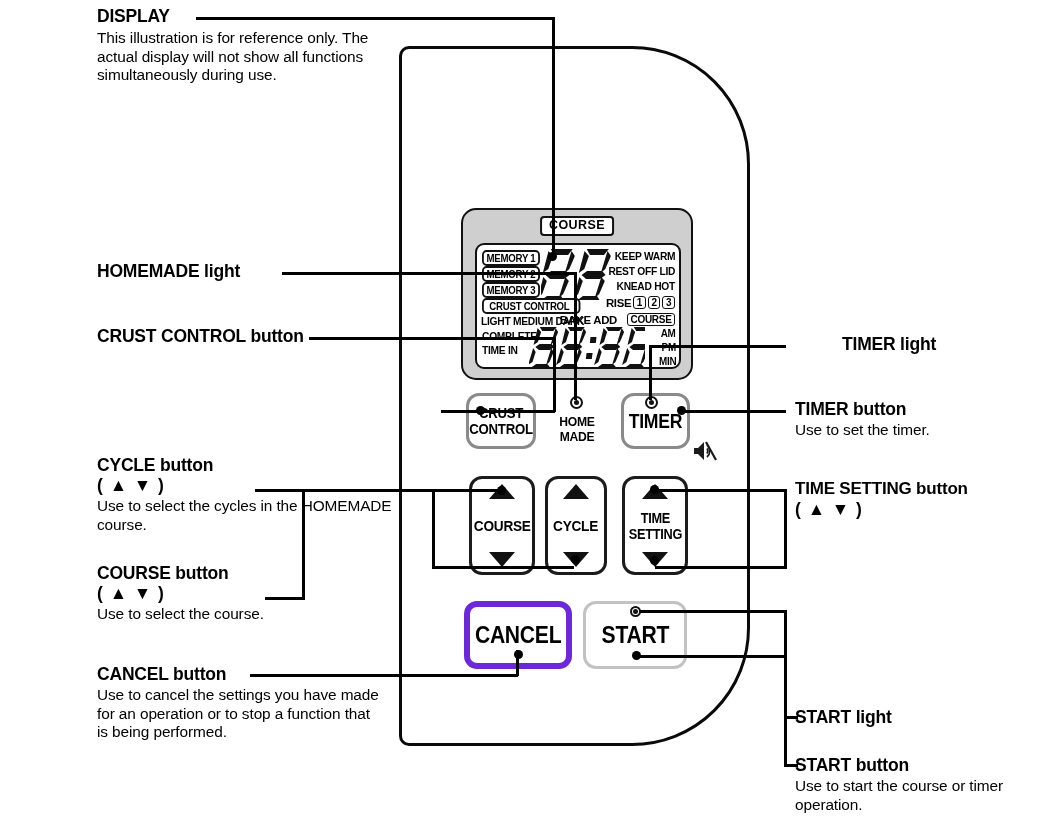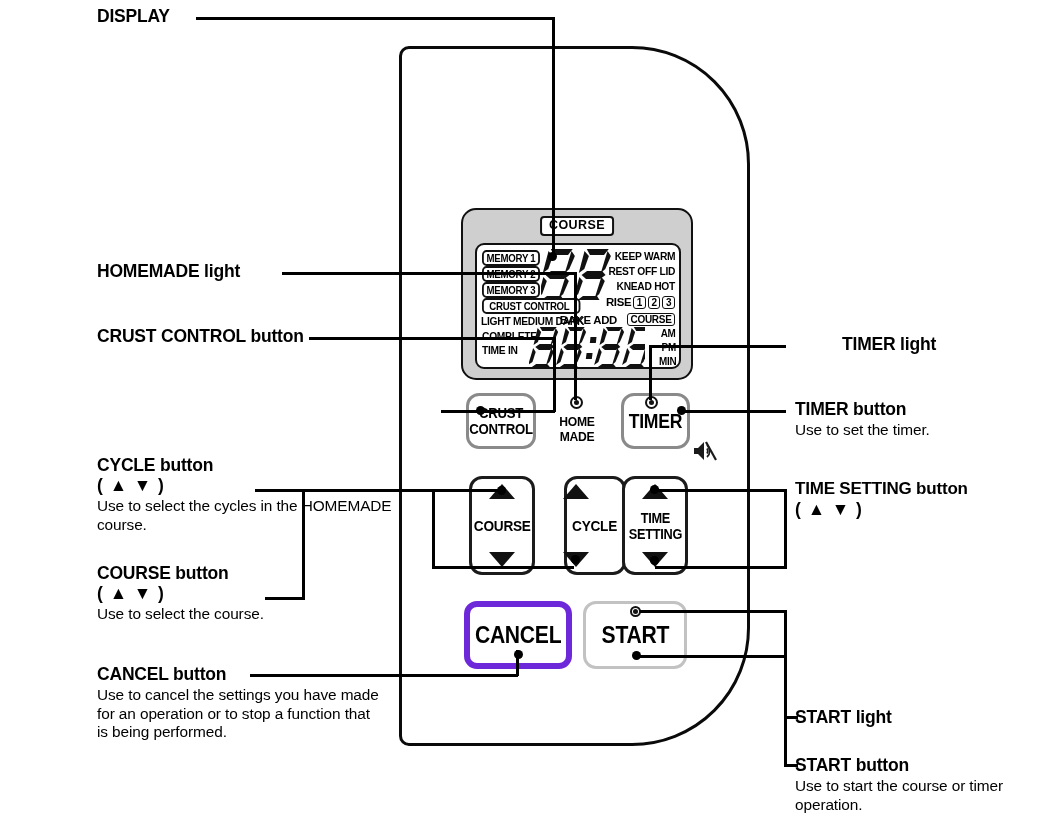--- a/index.html
+++ b/index.html
@@ -141,21 +141,21 @@
           <polygon points="24,30 28,34 24,47 20,51"></polygon>
           <polygon points="3,53 8,49 22,49 25,53"></polygon>
         </g>
       </g>
     </svg>
 
     <div class="lcdtxt r" style="right:4px;top:5px;font-size:11.4px;text-align:right;">KEEP WARM</div>
     <div class="lcdtxt r" style="right:4px;top:20px;font-size:11.4px;text-align:right;">REST OFF LID</div>
     <div class="lcdtxt r" style="right:4px;top:35px;font-size:11.4px;text-align:right;">KNEAD  HOT</div>
 
-    <div style="position:absolute;right:4px;top:51px;display:flex;align-items:flex-start;gap:0;">
+    <div style="position:absolute;right:4px;top:51px;display:flex;align-items:center;gap:0;">
       <span style="font-size:11.4px;font-weight:bold;letter-spacing:-0.3px;">RISE</span>
       <span class="boxnum">1</span>
       <span class="boxnum">2</span>
       <span class="boxnum">3</span>
     </div>
 
     <div style="position:absolute;right:4px;top:68px;display:flex;align-items:center;gap:10px;">
       <span style="font-size:11.4px;font-weight:bold;letter-spacing:-0.3px;">BAKE ADD</span>
       <span class="boxword">COURSE</span>
     </div>
@@ -235,21 +235,21 @@
 <svg class="abs" style="left:693px;top:440px;" width="24" height="22" viewBox="0 0 24 22">
   <polygon points="1,8 5,8 11,2 11,20 5,14 1,14" fill="#1b1b1b"></polygon>
   <path d="M14,5 A8,8 0 0 1 14,17" stroke="#1b1b1b" stroke-width="1.7" fill="none"></path>
   <path d="M14,8.5 A4.5,4.5 0 0 1 14,13.5" stroke="#1b1b1b" stroke-width="1.7" fill="none"></path>
   <line x1="13" y1="2" x2="23" y2="20" stroke="#1b1b1b" stroke-width="2.2"></line>
 </svg>
 
 <div class="btn btn-black" style="left:469px;top:476px;width:66px;height:99px;font-size:15.5px;">
   <span class="lbl">COURSE</span>
 </div>
-<div class="btn btn-black" style="left:564px;top:476px;width:62px;height:99px;font-size:15.5px;">
+<div class="btn btn-black" style="left:545px;top:476px;width:62px;height:99px;font-size:15.5px;">
   <span class="lbl">CYCLE</span>
 </div>
 <div class="btn btn-black" style="left:622px;top:476px;width:66px;height:99px;font-size:14.5px;line-height:16px;">
   <span class="lbl">
     <span>TIME</span>
     <span>SETTING</span>
   </span>
 </div>
 
 <svg class="abs" style="left:488px;top:483px;" width="28" height="17" viewBox="0 0 28 17">
@@ -321,20 +321,21 @@
 <div class="ln lnv" style="left:784px;top:610px;height:108px;"></div>
 <div class="ln lnh" style="left:784px;top:716px;width:14px;"></div>
 
 <div class="ln lnh" style="left:638px;top:655px;width:148px;"></div>
 <div class="dot" style="left:632px;top:651px;"></div>
 <div class="ln lnv" style="left:784px;top:655px;height:111px;"></div>
 <div class="ln lnh" style="left:784px;top:764px;width:14px;"></div>
 
 <div class="abs" style="left:97px;top:6px;width:300px;">
   <div class="call-title">DISPLAY</div>
+  <div class="call-body" style="margin-top:3px;">This illustration is for reference only. The actual display will not show all functions simultaneously during use.</div>
 </div>
 
 <div class="abs" style="left:97px;top:261px;">
   <div class="call-title">HOMEMADE light</div>
 </div>
 
 <div class="abs" style="left:97px;top:326px;width:286px;">
   <div class="call-title">CRUST CONTROL button</div>
 </div>
 

